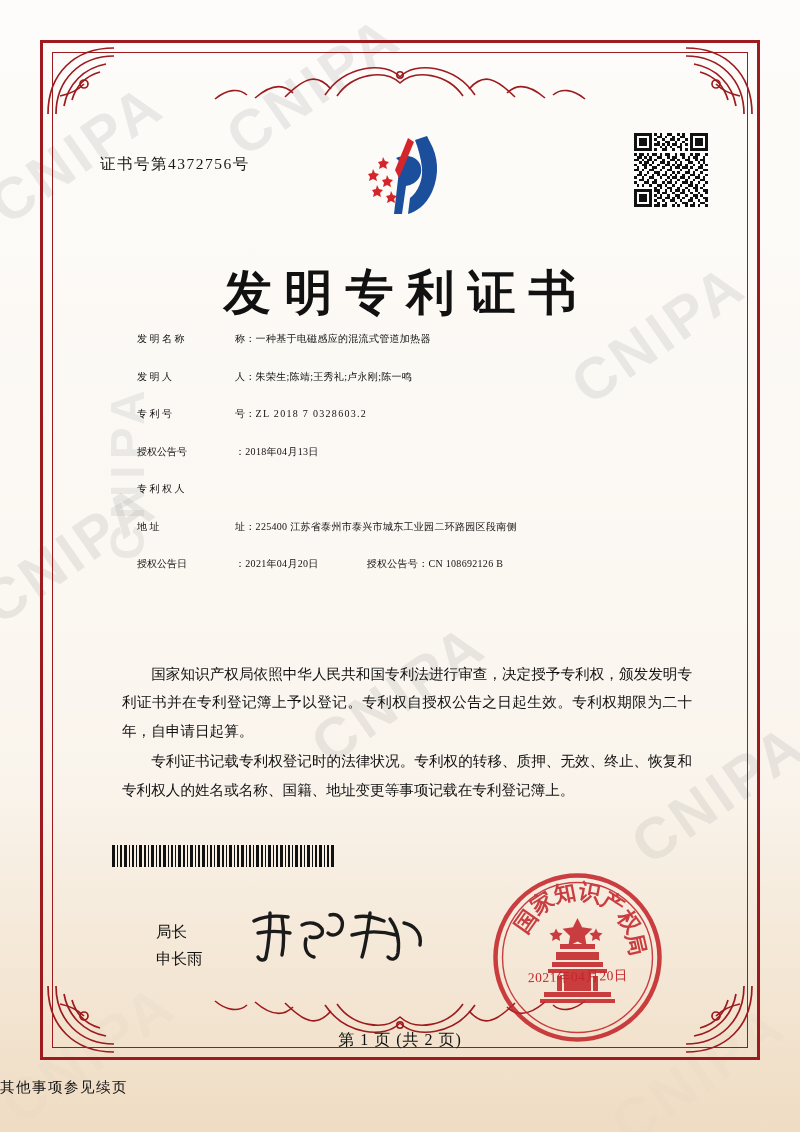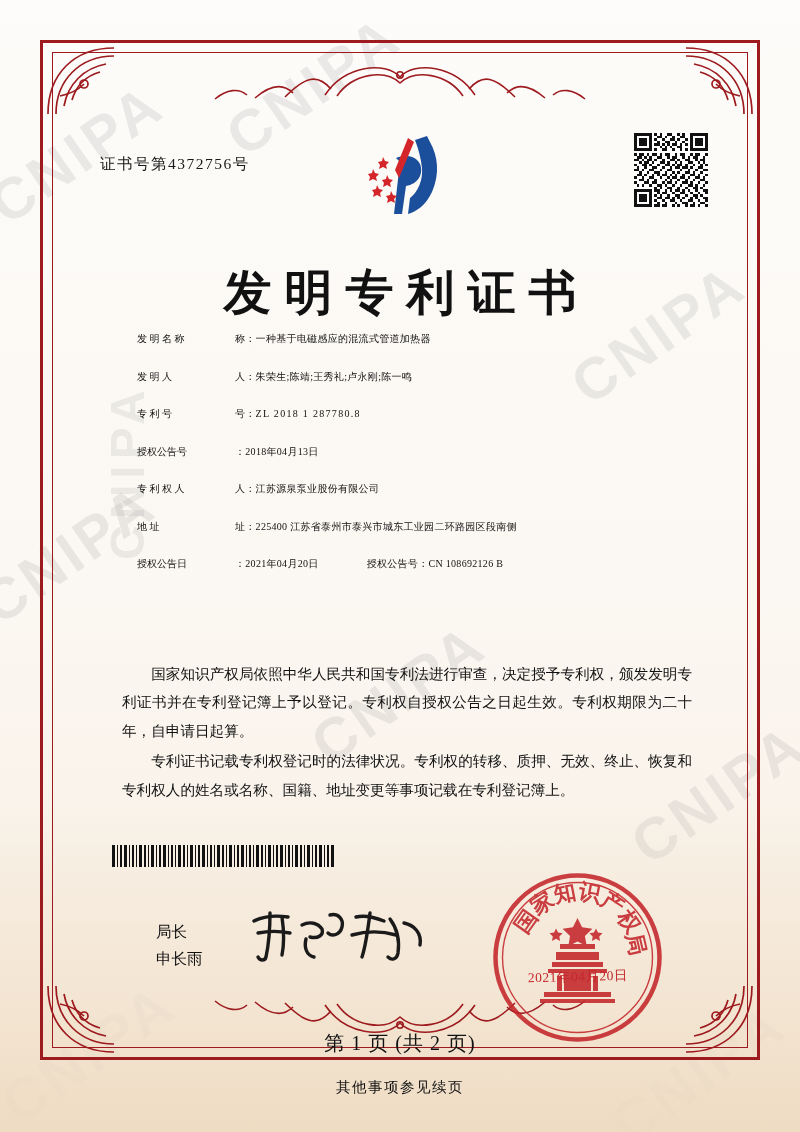--- a/index.html
+++ b/index.html
@@ -229,28 +229,28 @@
     color: #c4262b;
     letter-spacing: 0.5px;
     transform: rotate(-1.5deg);
   }
 
   
   .page-num {
     position: absolute;
     left: 0; right: 0; top: 1030px;
     text-align: center;
-    font-size: 20px;
+    font-size: 16px;
     color: #111;
     letter-spacing: 1px;
   }
   .footnote {
     position: absolute;
     left: 0; right: 0; top: 1078px;
-    text-align: center;
+    text-align: left;
     font-size: 14.5px;
     color: #111;
     letter-spacing: 1.5px;
   }
 </style>
 </head>
 <body>
 
 <div class="page">
 
@@ -602,31 +602,30 @@
       <div class="value">称：<span>一种基于电磁感应的混流式管道加热器</span></div>
     </div>
 
     <div class="row">
       <div class="label">发 明 人</div>
       <div class="value">人：<span>朱荣生;陈靖;王秀礼;卢永刚;陈一鸣</span></div>
     </div>
 
     <div class="row">
       <div class="label">专 利 号</div>
-      <div class="value">号：<span class="mono-num">ZL 2018 1 287780.8</span></div>
+      <div class="value">号：<span class="mono-num">ZL 2018 7 0328603.2</span></div>
     </div>
 
     <div class="row">
       <div class="label">授权公告号</div>
       <div class="value">：<span>2018年04月13日</span></div>
     </div>
 
     <div class="row">
       <div class="label">专 利 权 人</div>
-      <div class="value">人：<span>江苏源泉泵业股份有限公司</span></div>
     </div>
 
     <div class="row">
       <div class="label">地        址</div>
       <div class="value">址：<span>225400 江苏省泰州市泰兴市城东工业园二环路园区段南侧</span></div>
     </div>
 
     <div class="row">
       <div class="label">授权公告日</div>
       <div class="value inline-pair">

